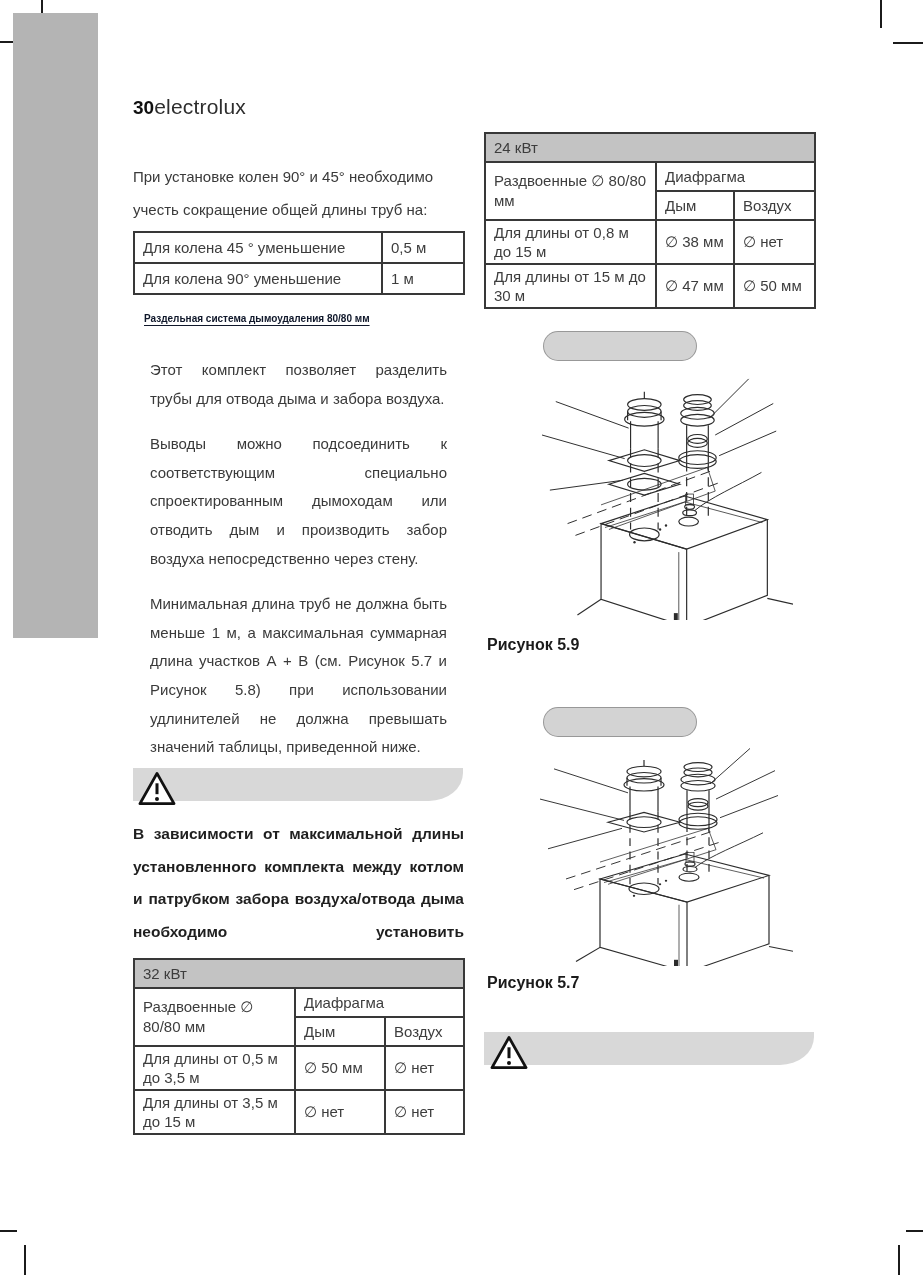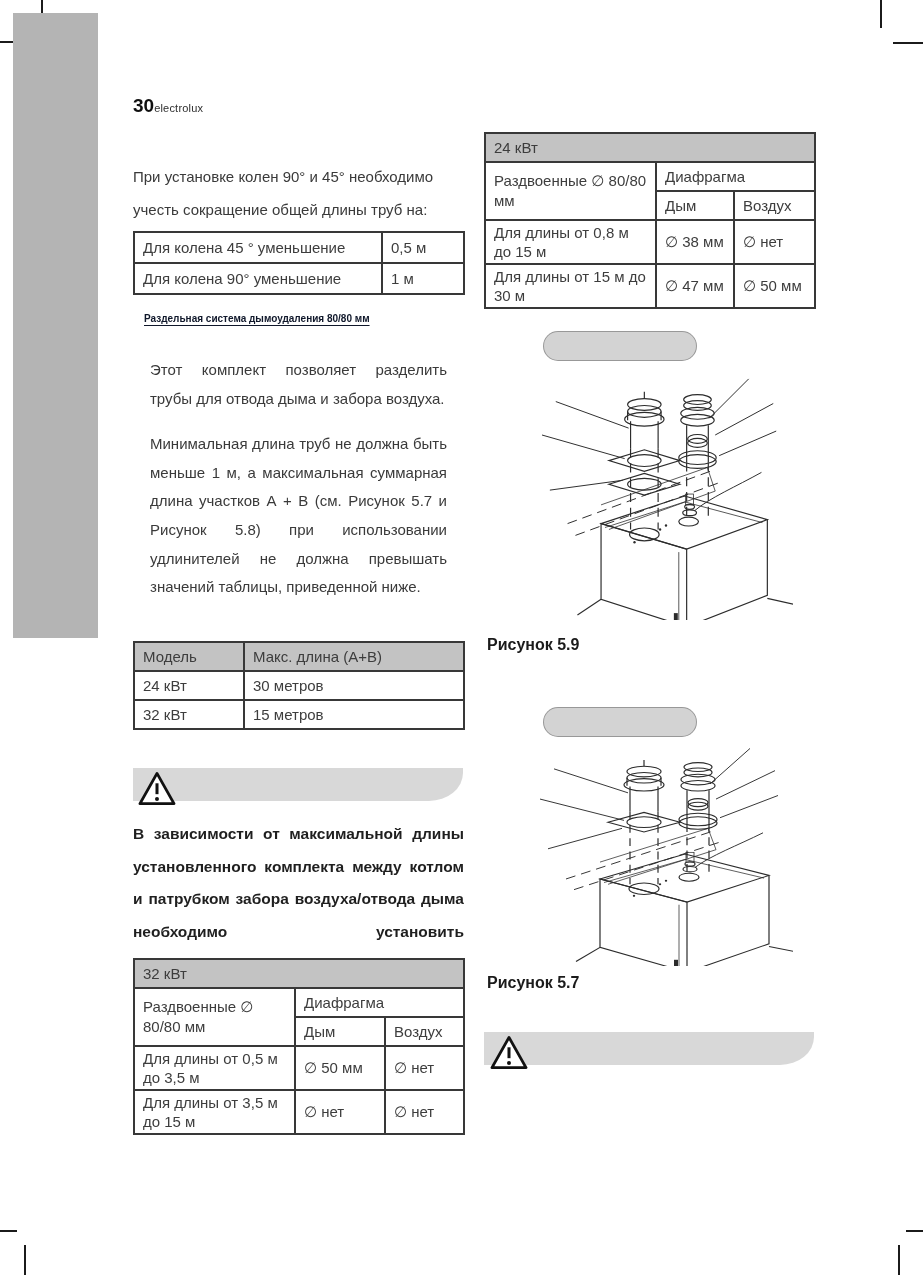--- a/index.html
+++ b/index.html
@@ -10,21 +10,21 @@
   .abs{position:absolute;}
   .crop{position:absolute;background:#1b1b1b;}
   
   .sidebar{left:13px;top:13px;width:85px;height:625px;background:#b4b4b4;}
   .pill{width:152px;height:28px;background:#d3d3d3;border:1px solid rgba(0,0,0,.28);border-radius:15px;}
   .warnbar{width:330px;height:33px;background:#d8d8d8;border-bottom-right-radius:34px 28px;}
   .warn-icon{position:absolute;z-index:2;}
   
   .pagehead{left:133px;top:95px;display:flex;align-items:baseline;}
   .pagehead .num{font-size:19px;font-weight:bold;color:#101010;}
-  .pagehead .brand{font-size:11px;color:#2e2e2e;letter-spacing:.2px;}
+  .pagehead .brand{font-size:21px;color:#2e2e2e;letter-spacing:.2px;}
   
   .intro{left:133px;top:160px;width:336px;font-size:15px;line-height:33px;color:#3a3a3a;}
   .sec-head{left:144px;top:313px;width:336px;font-size:10px;font-weight:bold;color:#0f172a;
             text-decoration:underline;text-underline-offset:3px;}
   .bodytext{left:133px;top:339px;width:331px;font-size:15px;line-height:28.6px;
             text-align:justify;color:#3a3a3a;}
   .bodytext p{margin:17px;}
   .boldnote{font-weight:bold;text-align:justify;color:#1f1f1f;}
   .note32{left:133px;top:818px;width:331px;font-size:15.5px;line-height:32.6px;}
   .note-fire{left:484px;top:1079px;width:333px;font-size:15.5px;line-height:33px;}
@@ -77,43 +77,24 @@
     <tr>
       <td>Для колена 90° уменьшение</td>
       <td>1 м</td>
     </tr>
   </tbody>
     </table>
 
   <div class="abs sec-head">Раздельная система дымоудаления 80/80 мм</div>
   <div class="abs bodytext">
     <p>Этот комплект позволяет разделить трубы для отвода дыма и забора воздуха.</p>
+    <p>Выводы можно подсоединить к соответствующим специально спроектированным дымоходам или отводить дым и производить забор воздуха непосредственно через стену.</p>
     <p>Минимальная длина труб не должна быть меньше 1 м, а максимальная суммарная длина участков А + В (см. Рисунок 5.7 и Рисунок 5.8) при использовании удлинителей не должна превышать значений таблицы, приведенной ниже.</p>
   </div>
 
-  <table class="abs tbl t-model" style="left:133px;top:641px;width:330px">
-    <colgroup>
-        <col style="width:110px">
-        <col style="width:220px">
-      </colgroup>
-    <tbody>
-        <tr>
-      <td class="hdr">Модель</td>
-      <td class="hdr">Макс. длина (А+В)</td>
-    </tr>
-    <tr>
-      <td>24 кВт</td>
-      <td>30 метров</td>
-    </tr>
-    <tr>
-      <td>32 кВт</td>
-      <td>15 метров</td>
-    </tr>
-  </tbody>
-    </table>
 
   <div class="abs warnbar" style="left:133px;top:768px"></div>
   <svg class="warn-icon" style="left:138px;top:771px" width="38" height="35" viewBox="0 0 40 37">
     <path d="M20,2.5 L38,34.5 L2,34.5 Z" fill="#ffffff" stroke="#111111" stroke-width="3" stroke-linejoin="round"></path>
     <line x1="20" y1="13" x2="20" y2="24.5" stroke="#111111" stroke-width="3.2"></line>
     <circle cx="20" cy="29.5" r="2.1" fill="#111111" stroke="none"></circle>
   </svg>
 
   <div class="abs boldnote note32">В зависимости от максимальной длины установленного комплекта между котлом и патрубком забора воздуха/отвода дыма необходимо установить соответствующую диафрагму. См. рис. 5.9 и таблицу к ниму</div>
 

